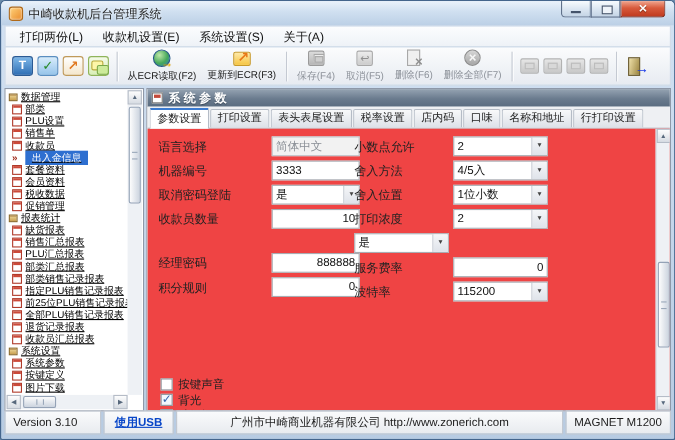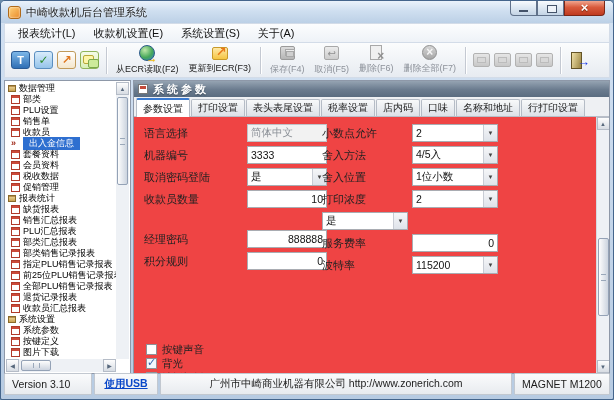--- a/index.html
+++ b/index.html
@@ -92,21 +92,21 @@
   .ic-exit { width:17px; height:18px; position:relative; margin:0 5px; }
   .ic-exit::before { content:""; position:absolute; left:1px; top:1px; width:9px; height:15px;
     background:linear-gradient(105deg,#efe0a8,#9a8440); border:1px solid #645426; }
   .ic-exit::after { content:"→"; position:absolute; right:-3px; top:3px; color:#1a3ae8;
     font-weight:bold; font-size:13px; }
 
   
   .content { margin:2px 3px 0; height:294px; display:flex; position:relative; }
 
   .sidebar { width:127px; background:#fff; border:1px solid #8e98a8; position:relative; overflow:hidden; }
-  .tree { position:absolute; left:1px; top:1px; right:14px; bottom:14px; overflow:hidden; padding-top:1px; }
+  .tree { position:absolute; left:1px; top:1px; right:14px; bottom:14px; overflow:hidden; padding-top:1px;text-decoration:underline; }
   .trow { display:flex; align-items:center; height:11px; font-size:9px; white-space:nowrap;
     padding-left:2px; color:#000; cursor:default; }
   .trow.t-item { padding-left:5px; }
   .ticon { flex:0 0 auto; width:9px; height:9px; margin-right:3px; background:#fff;
     border:1px solid #b03a2a; position:relative; }
   .ticon::before { content:""; position:absolute; left:0; top:0; right:0; height:2px; background:#cc4a3a; }
   .t-group .ticon { width:8px; height:7px; border:1px solid #8a6a2a;
     background:linear-gradient(#eeda9e,#c9a050); }
   .t-group .ticon::before { background:#b89050; height:1px; }
   .tlabel { overflow:hidden; }
@@ -214,21 +214,21 @@
     <span class="title-text">中崎收款机后台管理系统</span>
     <div class="win-controls">
       <span class="wc wc-min"></span>
       <span class="wc wc-max"></span>
       <span class="wc wc-close"></span>
     </div>
   </div>
 
   <div class="menubar">
 
-      <span class="menu-item">报表统计(L)</span>
+      <span class="menu-item">打印两份(L)</span>
 
       <span class="menu-item">收款机设置(E)</span>
 
       <span class="menu-item">系统设置(S)</span>
 
       <span class="menu-item">关于(A)</span>
     </div>
 
   <div class="toolbar">
     <div class="qgroup">

